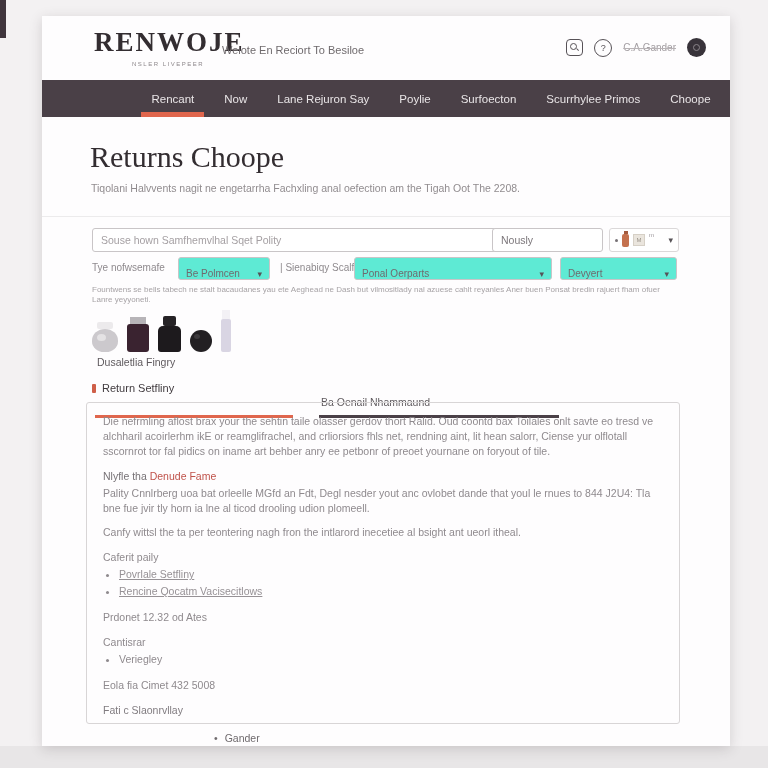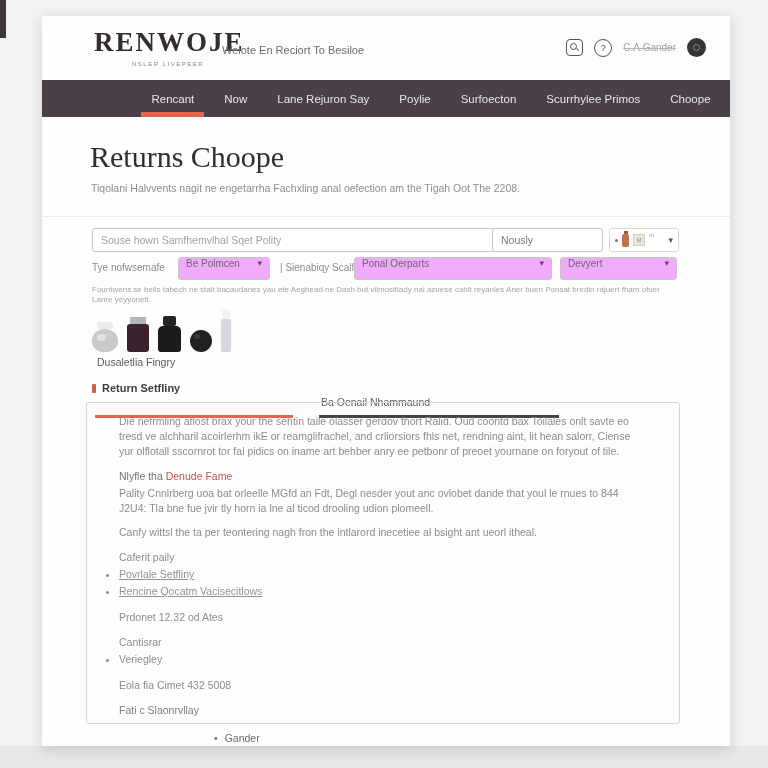--- a/index.html
+++ b/index.html
@@ -66,21 +66,21 @@
   .mini-bottle{width:7px;height:13px;background:#c4714e;border-radius:2px;position:relative;}
   .mini-bottle::before{content:"";position:absolute;left:1.5px;top:-3px;width:4px;height:3px;background:#a25a3e;}
   .mini-swatch{width:12px;height:12px;background:#eae5dd;border:1px solid #d6d0c6;box-sizing:border-box;
       font-size:6px;color:#9a948a;display:flex;align-items:center;justify-content:center;}
   .mini-sup{font-size:6px;color:#9a959a;align-self:flex-start;margin-top:3px;}
   .mini-caret{margin-left:auto;font-size:9px;color:#575257;}
 
   .row2-label{position:absolute;top:246px;font-size:10px;color:#8f8a8e;white-space:nowrap;}
   .lab1{left:50px;} .lab2{left:238px;}
   .select{position:absolute;top:241px;height:23px;box-sizing:border-box;border:1px solid #c9c5c7;
-      border-radius:3px;background:#f0abfc;display:flex;align-items:flex-start;font-size:10px;color:#6f6a6e;
+      border-radius:3px;background:#5eead4;display:flex;align-items:flex-end;font-size:10px;color:#6f6a6e;
       padding:0 7px;cursor:pointer;}
   .select .caret{margin-left:auto;font-size:9px;color:#575257;padding-left:6px;}
   .sel1{left:136px;width:92px;} .sel2{left:312px;width:198px;} .sel3{left:518px;width:117px;}
 
   .note{position:absolute;left:50px;top:269px;width:600px;font-size:8px;line-height:10px;color:#a7a3a6;}
 
   
   .prod-row{position:absolute;left:50px;top:294px;height:42px;display:flex;align-items:flex-end;gap:9px;}
   .prod{cursor:pointer;}
   .p-jar{width:26px;height:23px;background:#ccc9cd;border-radius:50% 50% 46% 46%;position:relative;}
@@ -96,28 +96,28 @@
   .p-slim::before{content:"";position:absolute;left:1px;top:-9px;width:8px;height:9px;background:#f3f1f5;}
 
   
   .tabs{position:absolute;left:53px;top:340px;display:flex;gap:26px;}
   .tab{font-size:10.5px;color:#5f5a5e;padding:0 6px 7px 2px;cursor:pointer;white-space:nowrap;}
   .tab-active{width:190px;border-bottom:3px solid #e0664d;}
   .tab-inactive{width:232px;border-bottom:3px solid #4a4047;margin-top:40px;}
 
   
   .sec-head{position:absolute;left:50px;top:366px;display:flex;align-items:center;gap:6px;
-            font-size:11px;font-weight:bold;color:#413b3f;}
+            font-size:11px;font-weight:normal;color:#413b3f;}
   .sec-mark{width:4px;height:9px;background:#cf5f49;border-radius:1px;}
 
   
   .info-box{position:absolute;left:44px;top:386px;width:594px;height:322px;box-sizing:border-box;
       border:1px solid #d8d5d6;border-radius:3px;padding:11px 16px;overflow:hidden;
       font-size:10.5px;line-height:1.42;color:#8f8a8e;}
-  .info-box p{margin:0 16px 10px;}
+  .info-box p{margin:0 0 10px;}
   .box-h{color:#777276;margin:0 0 2px;}
   .red{color:#bf5149;text-align:right;}
   .info-box ul{margin:0 0 11px 16px;padding:0;}
   .info-box li{margin:2px 0;}
   .blink{text-decoration:underline;color:#969195;cursor:pointer;}
   .mb2{margin-bottom:2px !important;}
   .p8{margin-bottom:0 !important;color:#817c80;}
   .p8-small{font-size:7.5px;color:#a6a2a5;margin:0 0 9px 34px !important;line-height:1.3;}
 
   .footer-bullet{position:absolute;left:172px;top:716px;font-size:10.5px;color:#6f6a6d;

